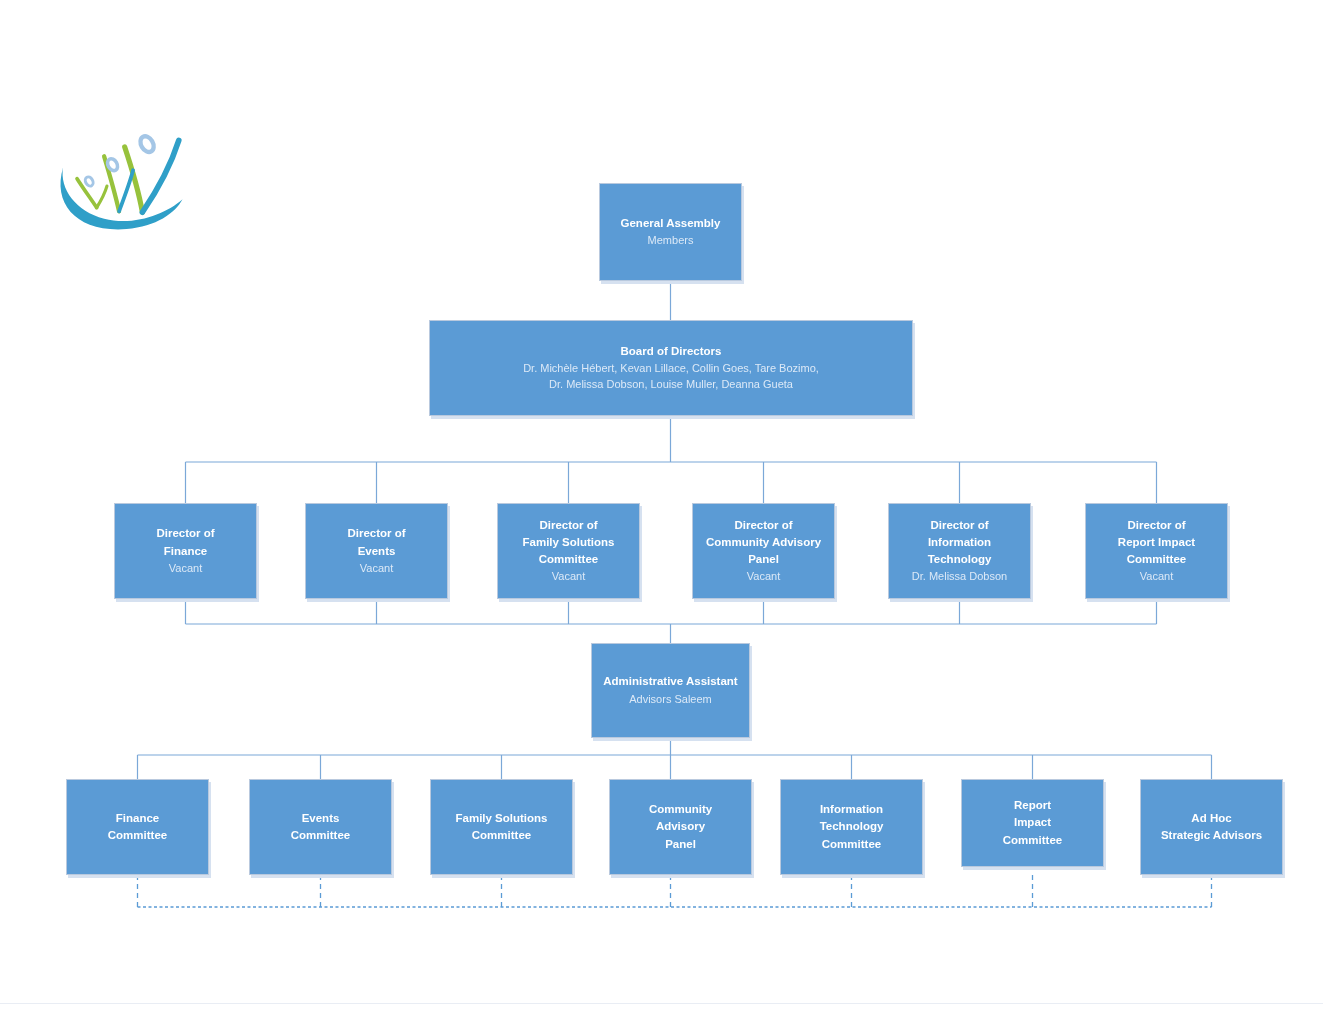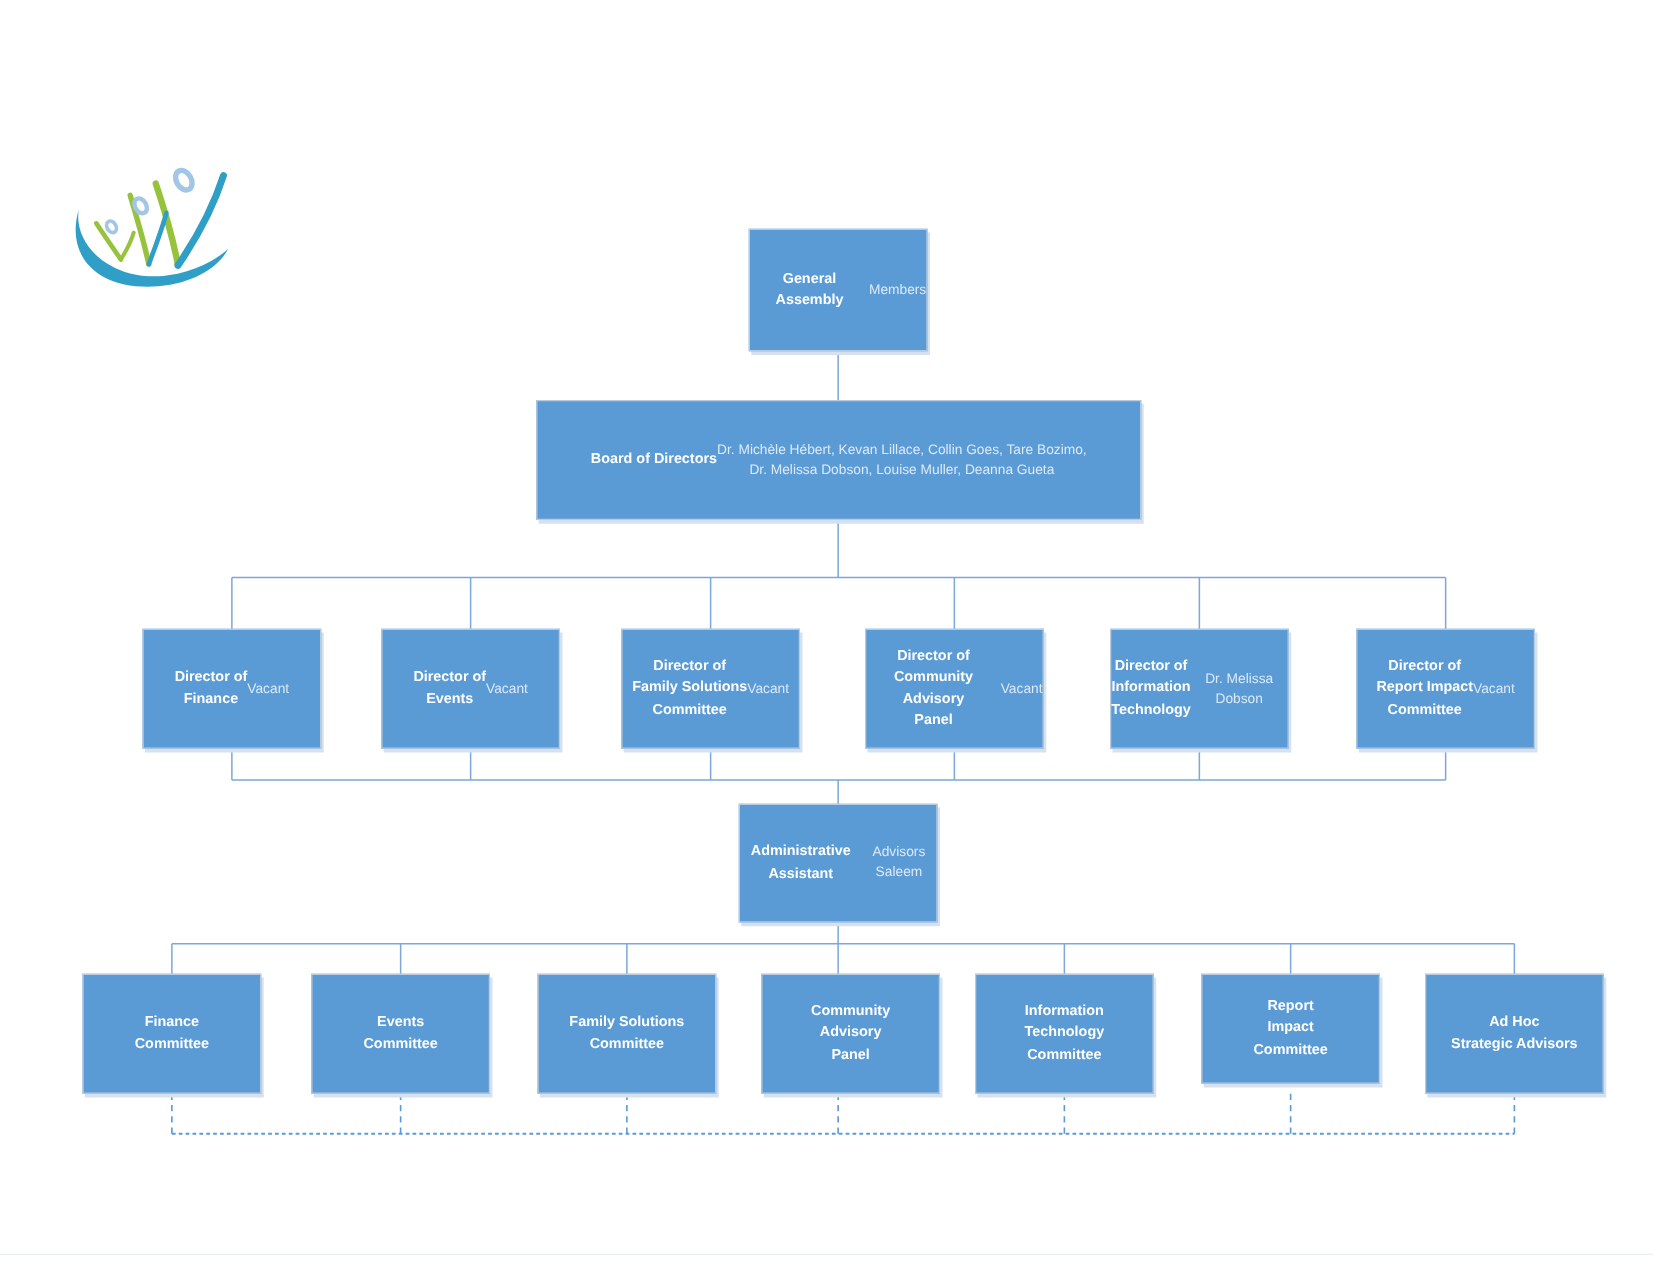--- a/index.html
+++ b/index.html
@@ -12,21 +12,21 @@
   }
   
   #connectors{position:absolute;left:0;top:0;z-index:0;pointer-events:none;}
   
   .node{
     position:absolute;z-index:1;
     background:#5b9bd5;
     border:1px solid #b9c9de;
     box-shadow:2px 3px 0 #d6e1f0;
     color:#ffffff;
-    display:flex;justify-content:center;align-items:center;
+    display:flex;flex-direction:column;justify-content:center;align-items:center;
     text-align:center;
     box-sizing:border-box;
   }
   .node .title{
     font-weight:bold;font-size:11.5px;line-height:1.5;
     white-space:pre-line;color:#ffffff;
   }
   .node .sub{
     font-weight:normal;font-size:11px;line-height:1.45;
     white-space:pre-line;color:#dce9f7;margin-top:1px;

